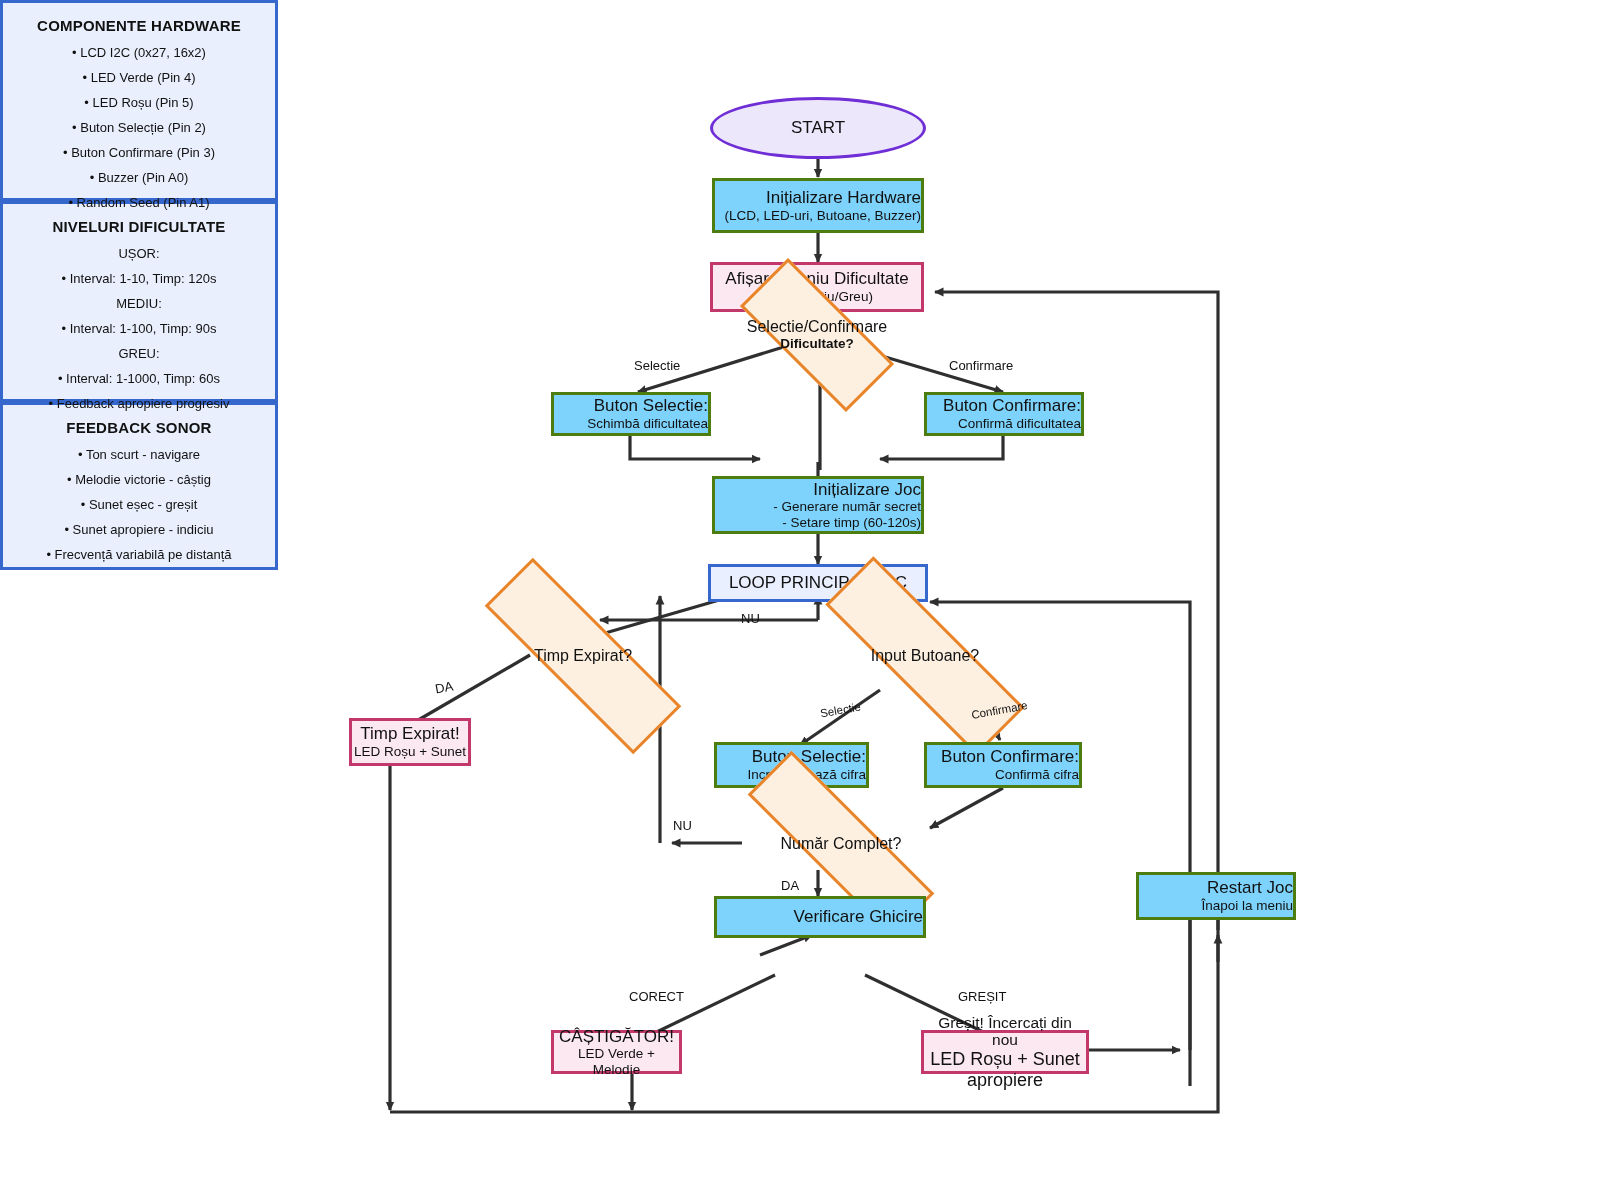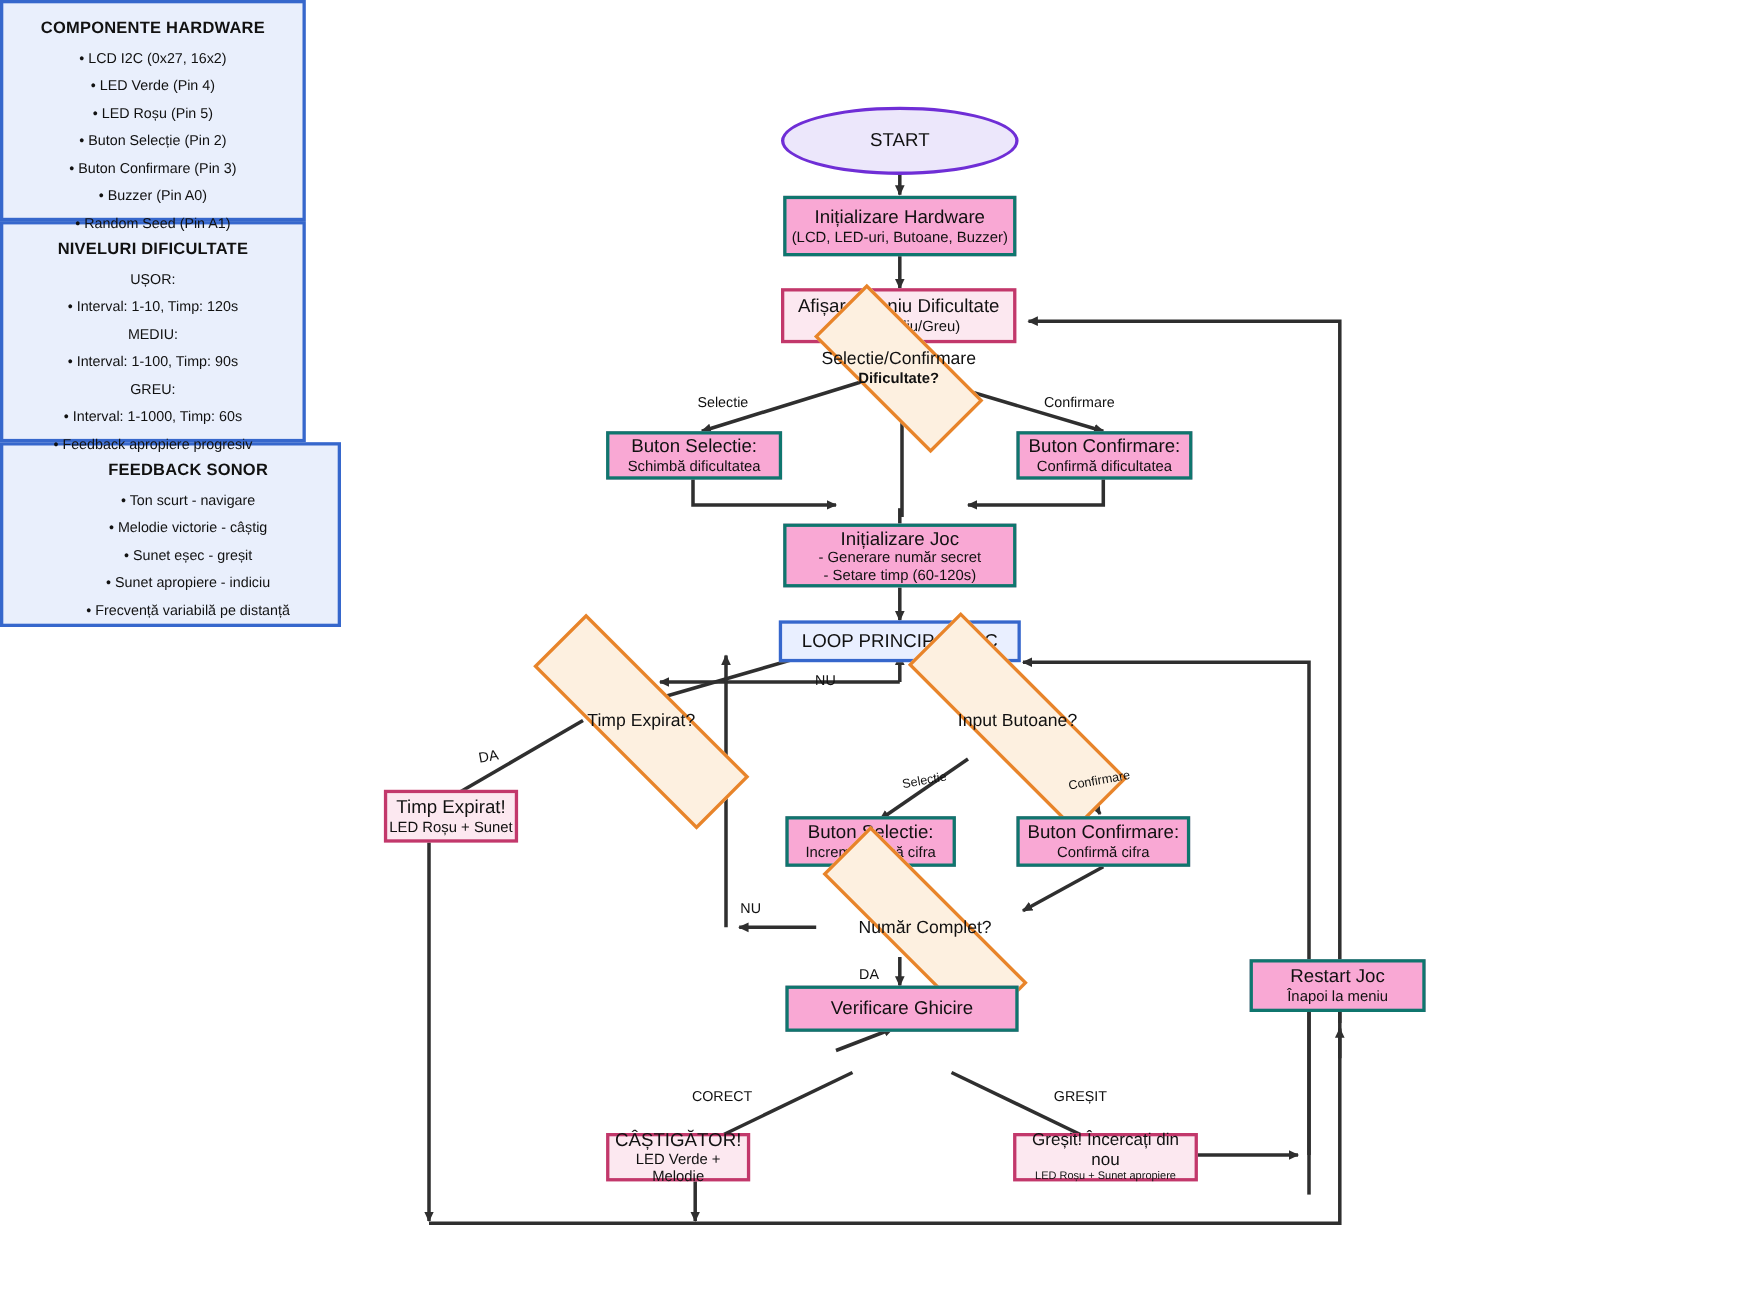--- a/index.html
+++ b/index.html
@@ -3,21 +3,21 @@
 <meta charset="utf-8">
 <style>
   html,body{margin:0;padding:0;background:#ffffff;}
   body{width:1599px;height:1196px;position:relative;overflow:hidden;
        font-family:"Liberation Sans","DejaVu Sans",sans-serif;color:#111;}
   #stage{position:absolute;inset:0;width:1599px;height:1196px;}
   svg#edges{position:absolute;left:0;top:0;width:1599px;height:1196px;pointer-events:none;}
 
   .node{position:absolute;box-sizing:border-box;display:flex;flex-direction:column;
         align-items:center;justify-content:center;text-align:center;z-index:5;}
-  .proc{background:#f9a8d4;border:3px solid #0f766e;}
+  .proc{background:#7dd3fc;border:3px solid #4d7c0f;align-items:flex-end;}
   .io{background:#fce8f0;border:3px solid #c2386b;}
   .loopbox{background:#e9efff;border:3px solid #3667cc;}
   .term{background:#ece7fb;border:3px solid #6f2ed6;border-radius:50%;}
   .panel{background:#e9effc;border:3px solid #3667cc;z-index:9;
          display:flex;flex-direction:column;align-items:center;justify-content:flex-start;}
   .panel .ptitle{font-weight:bold;font-size:15px;letter-spacing:.2px;margin:14px 0 12px;}
   .panel .pline{font-size:13px;line-height:1.0;margin:0 0 12px;}
 
   .t1{font-size:17px;line-height:1.15;}
   .t2{font-size:13.5px;line-height:1.15;}
@@ -134,21 +134,21 @@
     <div class="ptitle">NIVELURI DIFICULTATE</div>
     <div class="pline">UȘOR:</div>
     <div class="pline">• Interval: 1-10, Timp: 120s</div>
     <div class="pline">MEDIU:</div>
     <div class="pline">• Interval: 1-100, Timp: 90s</div>
     <div class="pline">GREU:</div>
     <div class="pline">• Interval: 1-1000, Timp: 60s</div>
     <div class="pline">• Feedback apropiere progresiv</div>
   </div>
 
-  <div class="panel" style="left:84px;top:604px;width:272px;height:162px;padding-left:32px;">
+  <div class="panel" style="left:84px;top:604px;width:272px;height:162px;">
     <div class="ptitle">FEEDBACK SONOR</div>
     <div class="pline">• Ton scurt - navigare</div>
     <div class="pline">• Melodie victorie - câștig</div>
     <div class="pline">• Sunet eșec - greșit</div>
     <div class="pline">• Sunet apropiere - indiciu</div>
     <div class="pline">• Frecvență variabilă pe distanță</div>
   </div>
 
   <div class="node term" style="left:710px;top:97px;width:216px;height:62px;">
     <div class="t-start">START</div>
@@ -233,21 +233,21 @@
   </div>
 
 
   <div class="node io" style="left:551px;top:1030px;width:131px;height:44px;">
     <div class="t1">CÂȘTIGĂTOR!</div>
     <div class="t2">LED Verde + Melodie</div>
   </div>
 
   <div class="node io" style="left:921px;top:1030px;width:168px;height:44px;align-items:flex-start;">
     <div class="t1" style="width:100%;font-size:15.5px;">Greșit! Încercați din nou</div>
-    <div class="t2" style="width:100%;font-size:10px;">LED Roșu + Sunet apropiere</div>
+    <div class="t2" style="width:100%;font-size:18px;">LED Roșu + Sunet apropiere</div>
   </div>
 
   <div class="node proc" style="left:1136px;top:872px;width:160px;height:48px;z-index:8;">
     <div class="t1">Restart Joc</div>
     <div class="t2">Înapoi la meniu</div>
   </div>
 
   <div class="elabel" style="left:634px;top:358px;">Selectie</div>
   <div class="elabel" style="left:949px;top:358px;">Confirmare</div>
   <div class="elabel" style="left:741px;top:611px;">NU</div>

